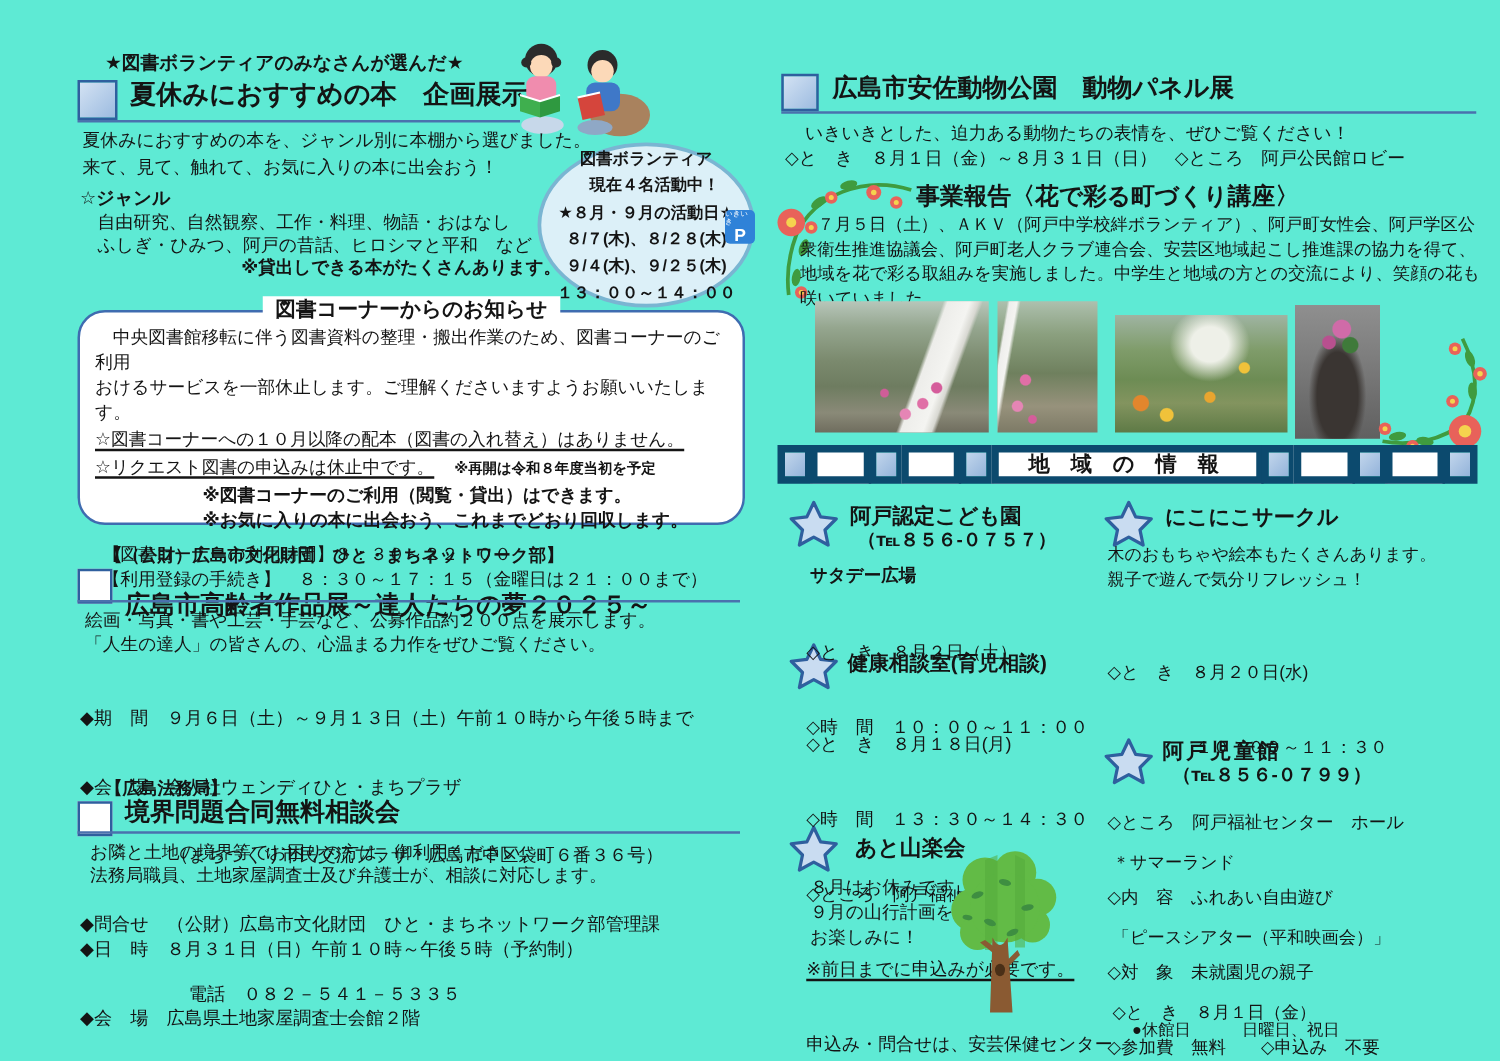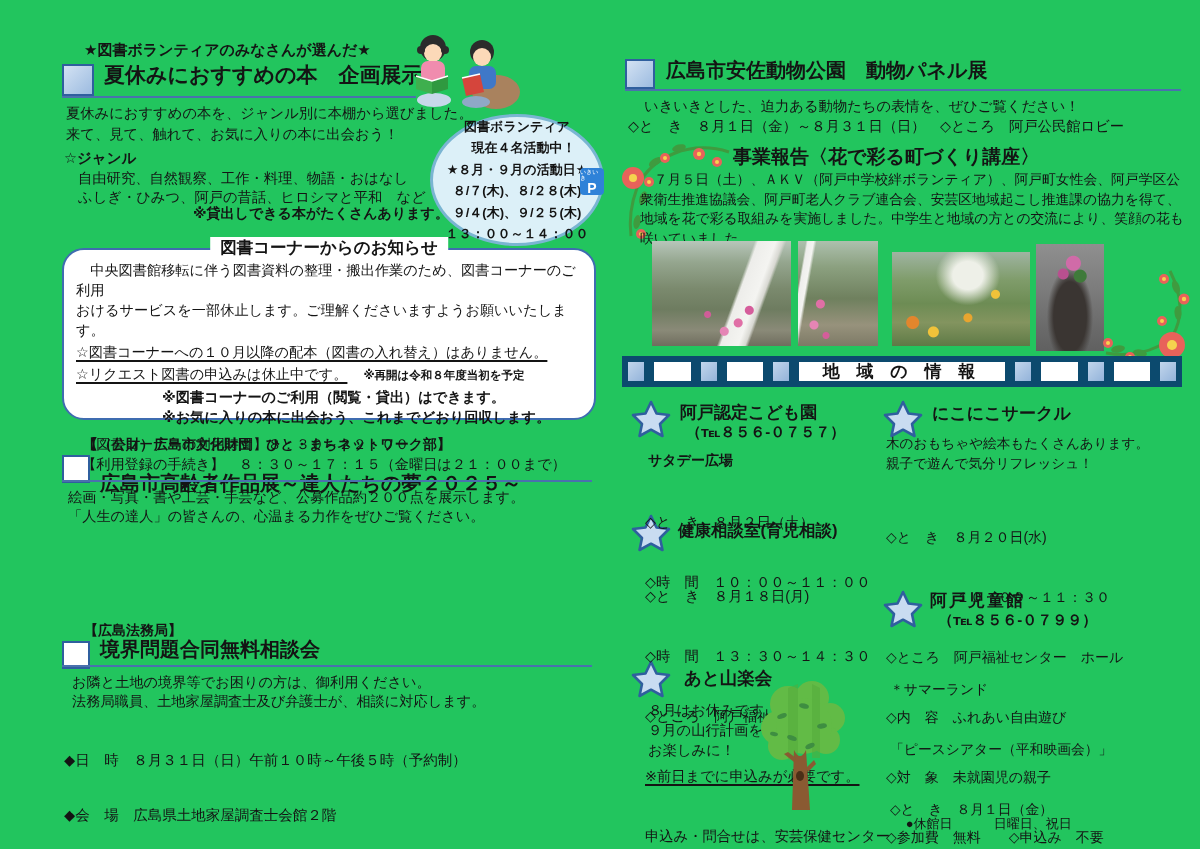--- a/index.html
+++ b/index.html
@@ -1,16 +1,16 @@
 <!DOCTYPE html>
 <html><head>
 <meta charset="utf-8">
 <style>
   html,body{margin:0;padding:0;background:#fff;}
-  #page{position:relative;width:1200px;height:849px;background:#22c55e;overflow:hidden;
+  #page{position:relative;width:1200px;height:849px;background:#5eead4;overflow:hidden;
         font-family:"Liberation Sans","DejaVu Sans",sans-serif;color:#141414;}
   .abs{position:absolute;}
   .b{font-weight:bold;}
   .pre{white-space:pre;}
   
   .sq{position:absolute;border:2px solid #2f5f9e;background:linear-gradient(135deg,#d3e2f3,#9cbbe0);}
   .sq.hollow{background:#ffffff;}
   .rule{position:absolute;height:2px;background:#4a71ad;}
   
   .nbox{position:absolute;border:2px solid #3f6cb0;border-radius:22px;background:#fff;}
@@ -134,20 +134,27 @@
   </div>
 
   <div class="abs b" style="left:84px;top:436px;font-size:14px;">【（公財）広島市文化財団　ひと・まちネットワーク部】</div>
   <div class="sq hollow" style="left:62px;top:455px;width:24px;height:24px;"></div>
   <div class="abs b" style="left:100px;top:470px;font-size:20px;">広島市高齢者作品展～達人たちの夢２０２５～</div>
   <div class="rule" style="left:62px;top:480px;width:530px;"></div>
   <div class="abs" style="left:68px;top:488px;font-size:14.2px;line-height:19px;">
     <div>絵画・写真・書や工芸・手芸など、公募作品約２００点を展示します。</div>
     <div>「人生の達人」の皆さんの、心温まる力作をぜひご覧ください。</div>
   </div>
+  <div class="abs pre" style="left:64px;top:529px;font-size:14.5px;line-height:18.4px;">
+    <div>◆期　間　９月６日（土）～９月１３日（土）午前１０時から午後５時まで</div>
+    <div>◆会　場　合人社ウェンディひと・まちプラザ</div>
+    <div>　　　　　（まちづくり市民交流プラザ・広島市中区袋町６番３６号）</div>
+    <div>◆問合せ　（公財）広島市文化財団　ひと・まちネットワーク部管理課</div>
+    <div>　　　　　　電話　０８２－５４１－５３３５</div>
+  </div>
 
   <div class="abs b" style="left:84px;top:622px;font-size:14px;">【広島法務局】</div>
   <div class="sq hollow" style="left:62px;top:641px;width:24px;height:24px;"></div>
   <div class="abs b" style="left:100px;top:636px;font-size:20px;">境界問題合同無料相談会</div>
   <div class="rule" style="left:62px;top:665px;width:530px;"></div>
   <div class="abs" style="left:72px;top:673px;font-size:14.2px;line-height:19px;">
     <div>お隣と土地の境界等でお困りの方は、御利用ください。</div>
     <div>法務局職員、土地家屋調査士及び弁護士が、相談に対応します。</div>
   </div>
   <div class="abs pre" style="left:64px;top:714px;font-size:14.5px;line-height:18.4px;">

